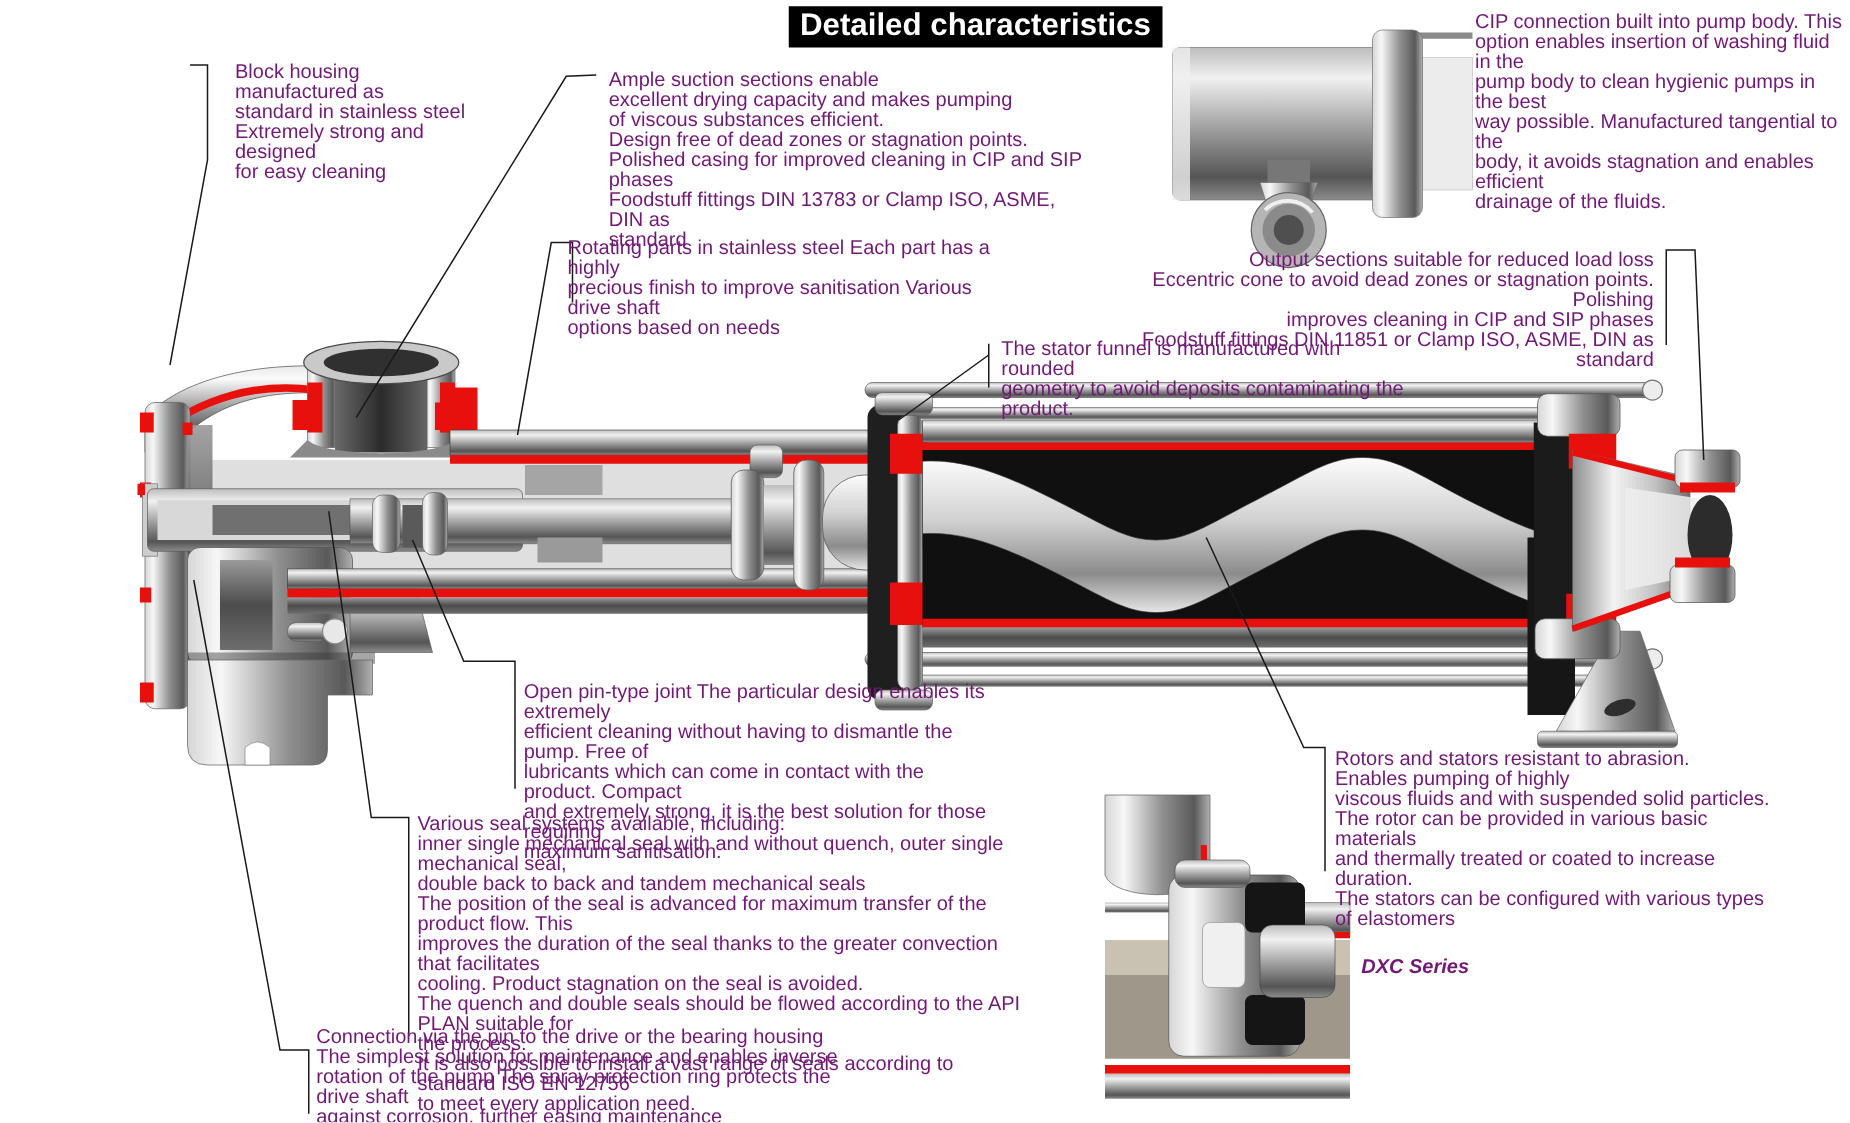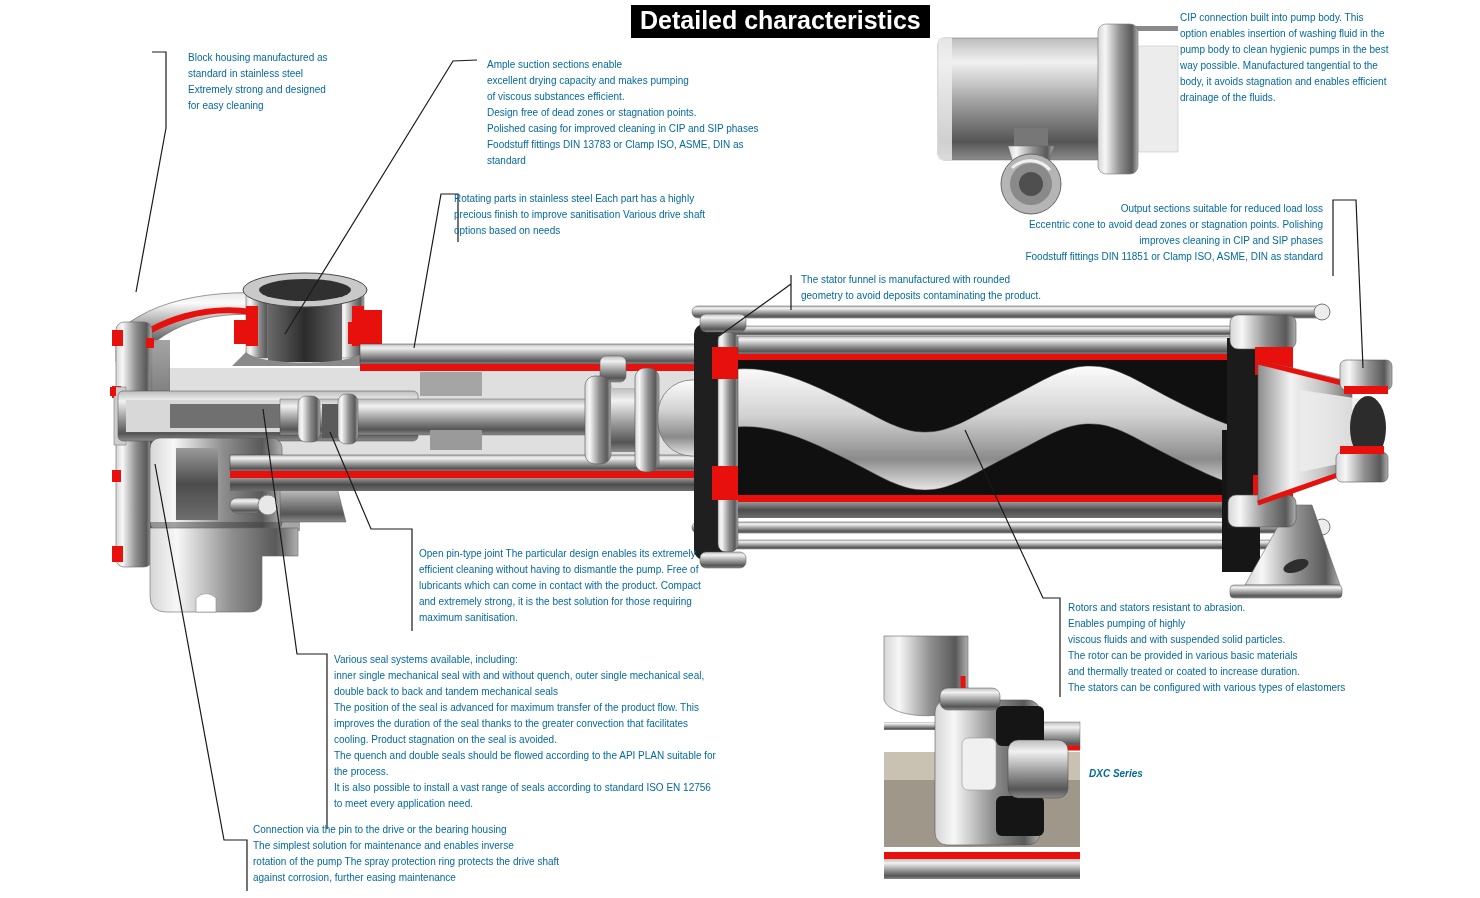--- a/index.html
+++ b/index.html
@@ -1,20 +1,20 @@
 <!DOCTYPE html>
 <html><head>
 <meta charset="utf-8">
 <style>
   html,body{margin:0;padding:0;background:#fff;}
   .page{position:relative;width:1480px;height:898px;background:#fff;overflow:hidden;
         font-family:"Liberation Sans",sans-serif;}
   .title{position:absolute;left:596px;top:5px;background:#000;color:#fff;
          font-size:25px;font-weight:bold;padding:1px 9px 3px 9px;letter-spacing:0px;margin-left:35px;}
-  .ann{position:absolute;font-size:10px;line-height:16px;color:#0369a1;white-space:pre-line;}
+  .ann{position:absolute;font-size:16px;line-height:16px;color:#701a75;white-space:pre-line;}
   .ann b{font-weight:bold;display:block;}
   .ann .body{display:block;}
   .right{text-align:right;}
   svg.layer{position:absolute;left:0;top:0;}
 </style>
 </head>
 <body>
 
 <div class="page">
 

